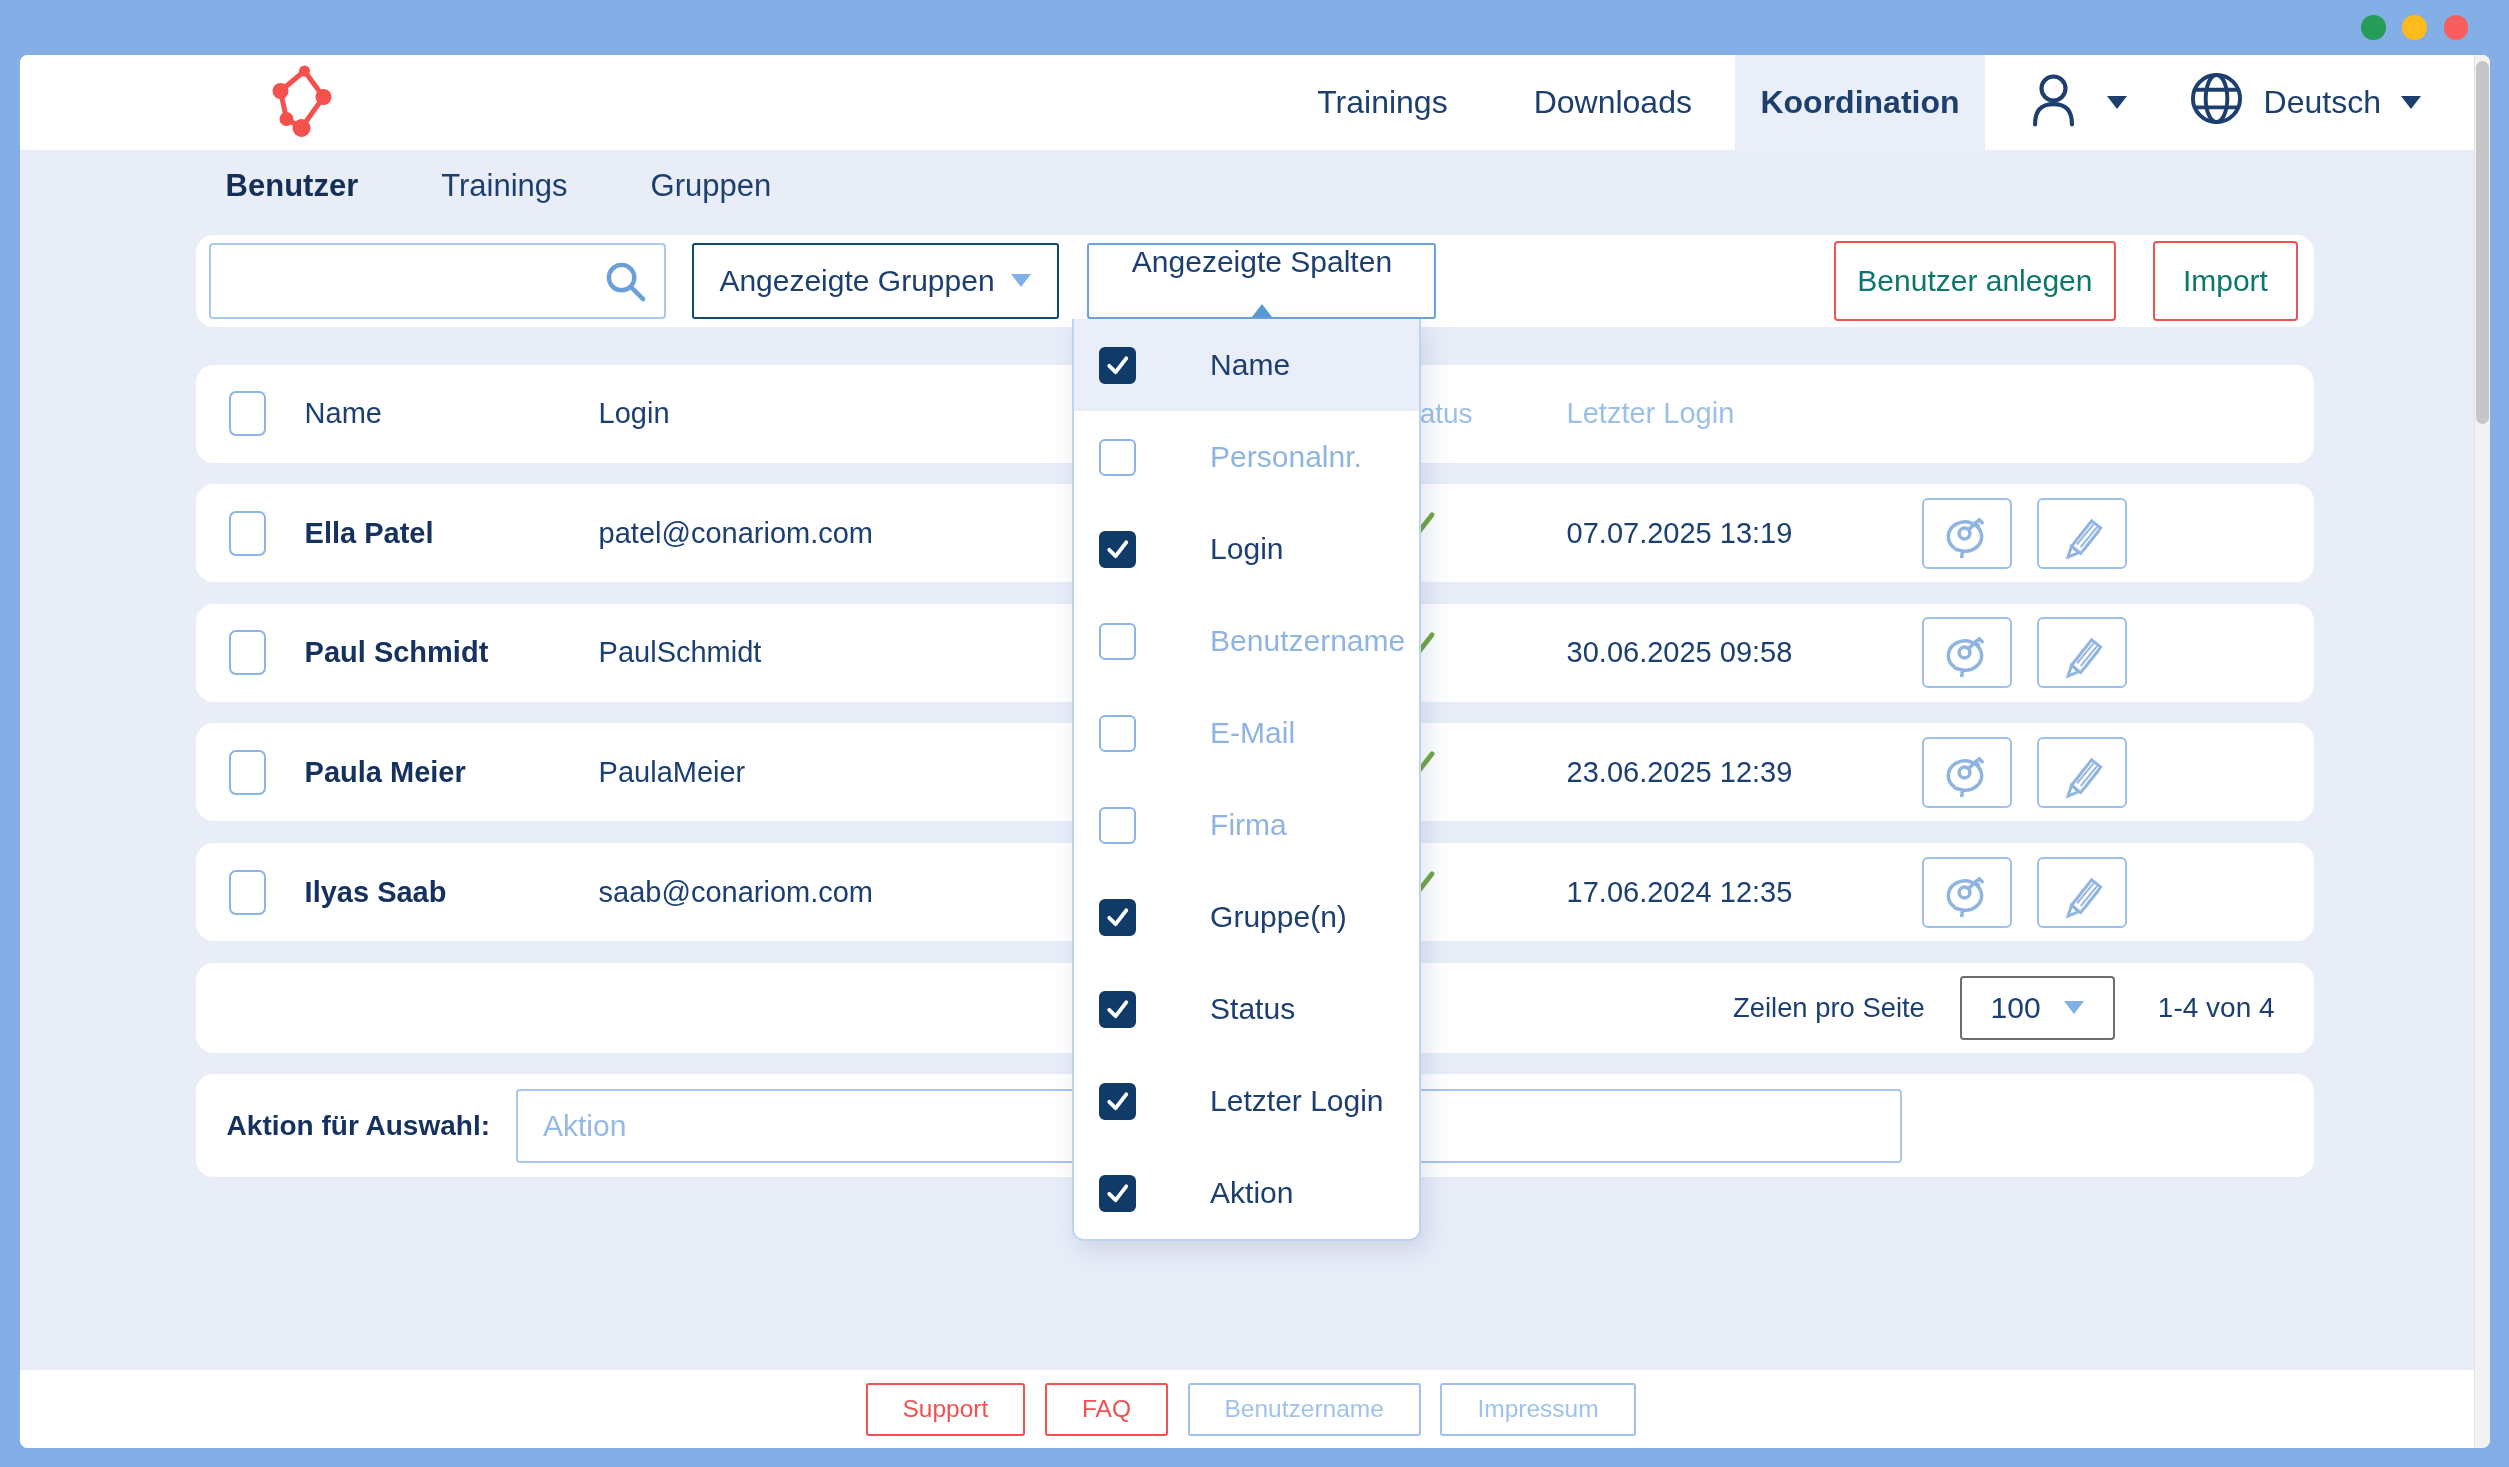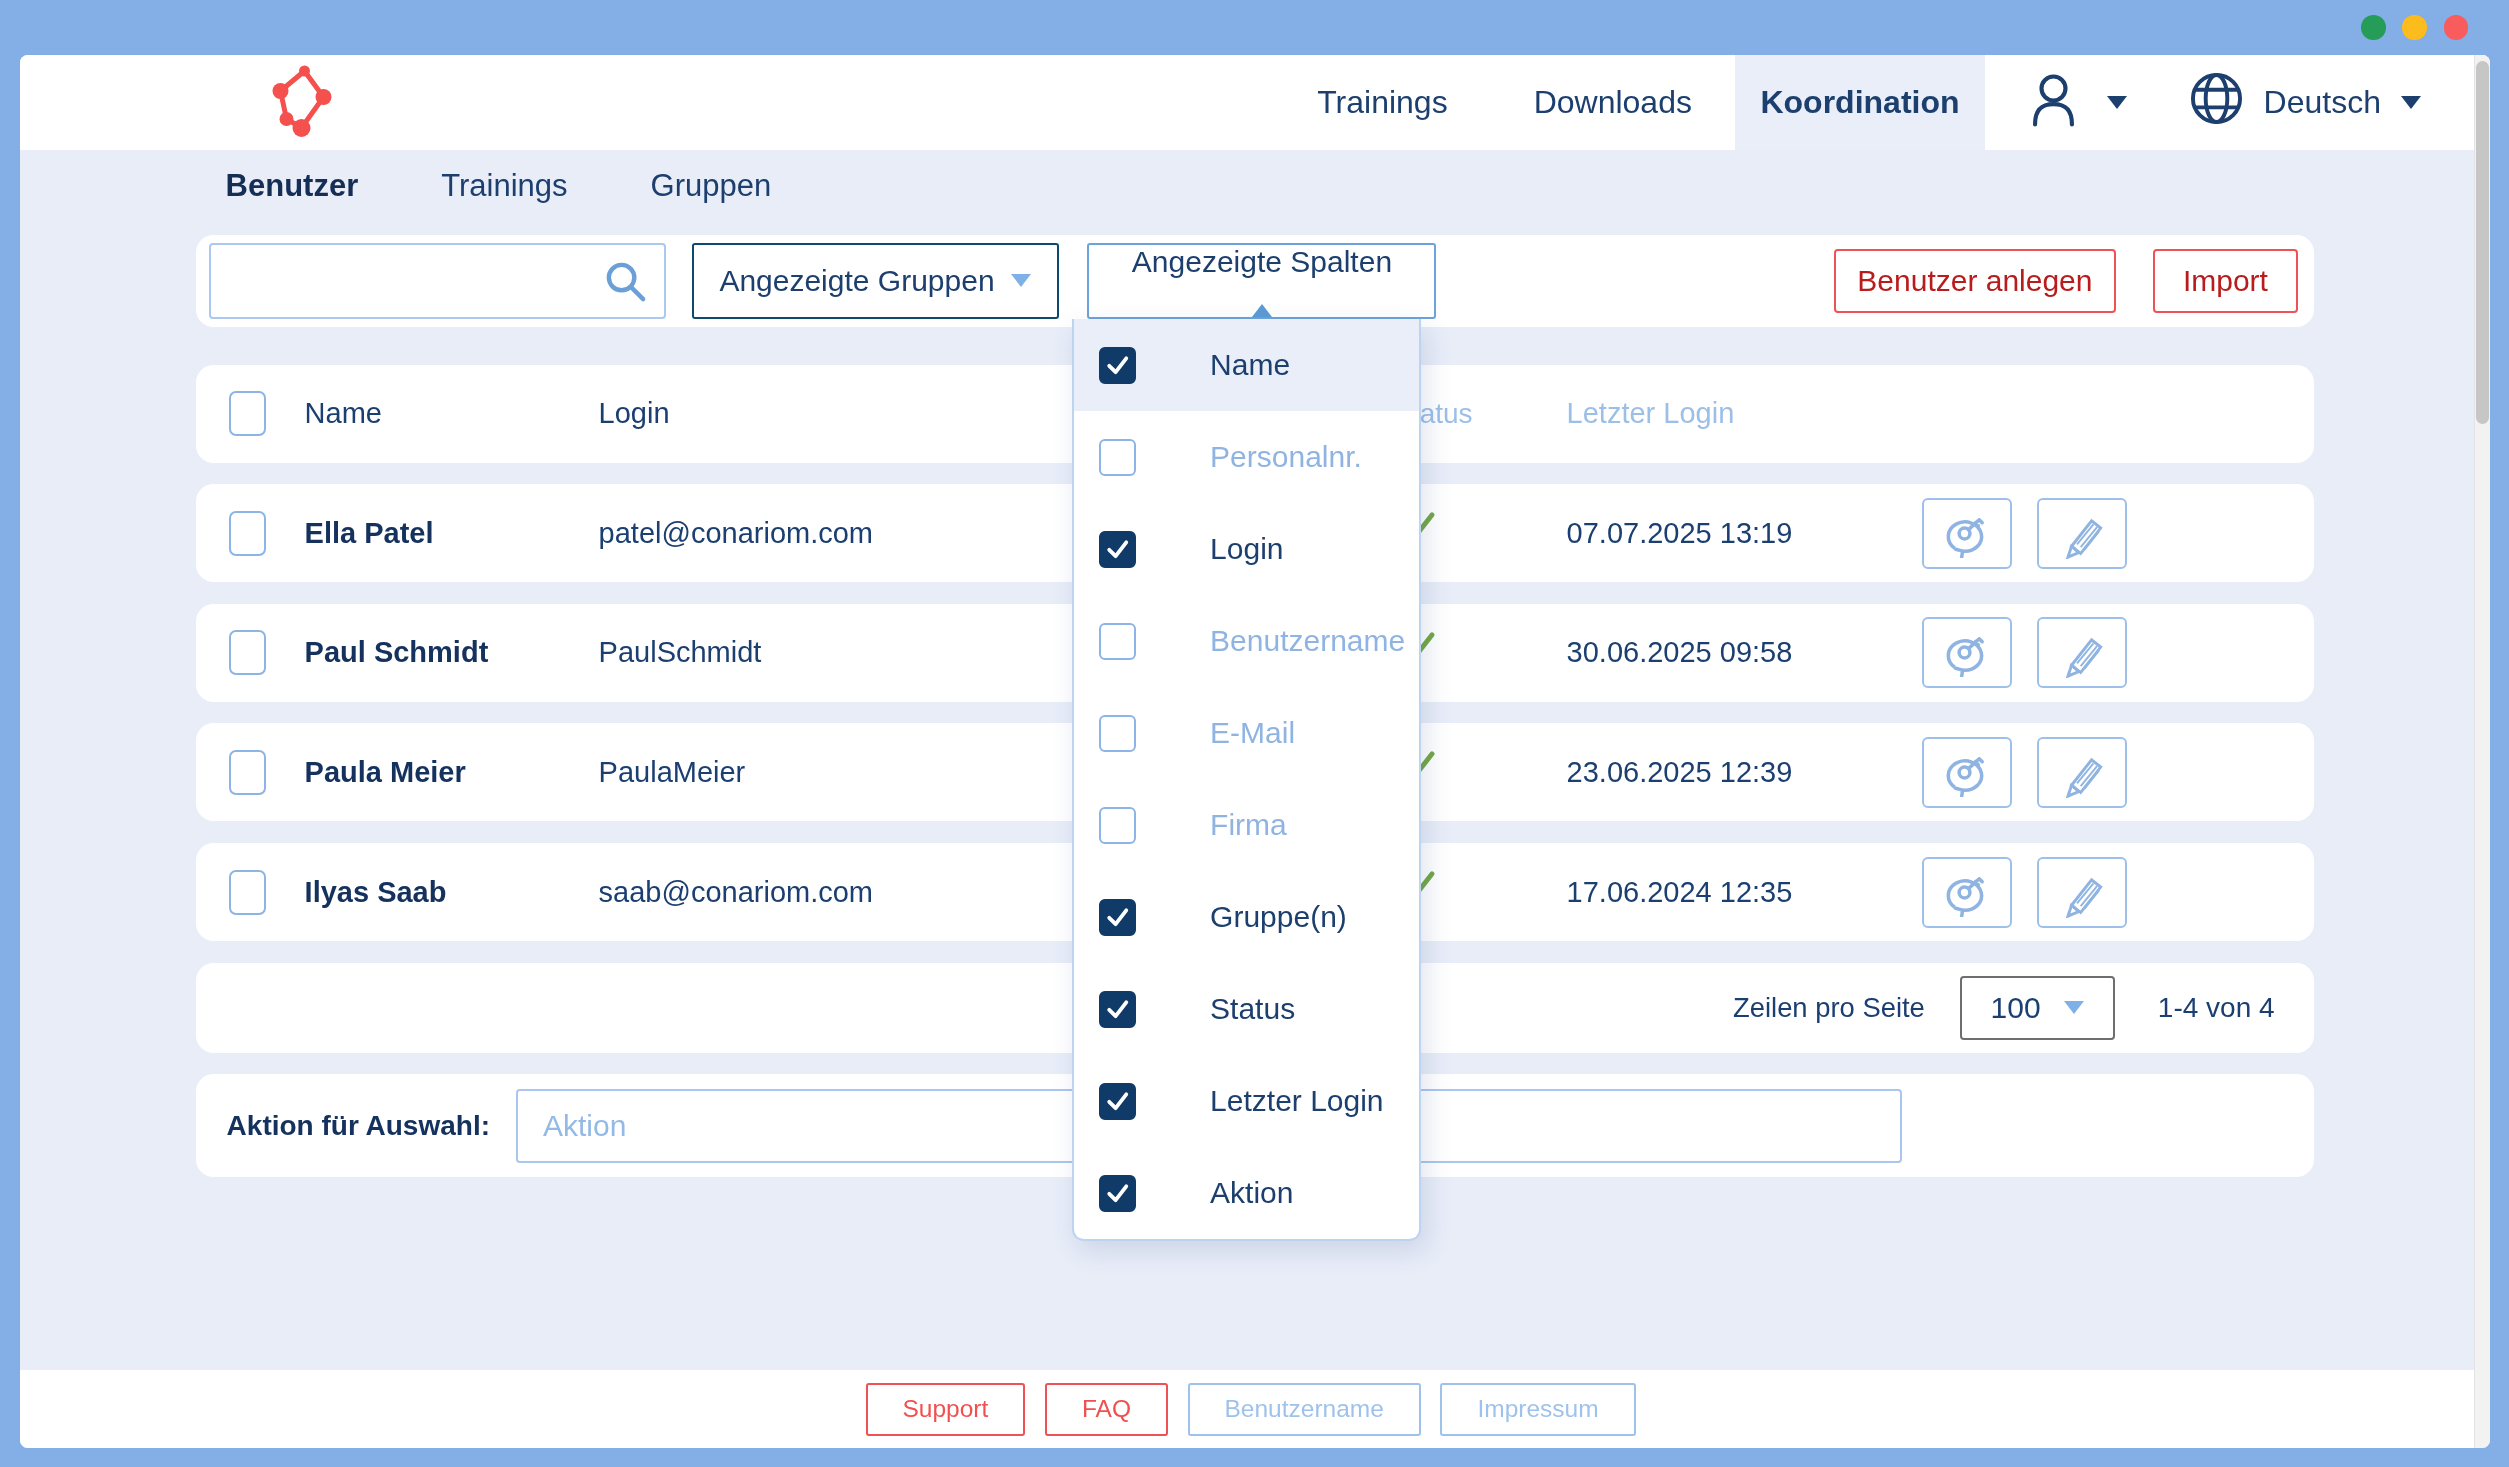--- a/index.html
+++ b/index.html
@@ -27,21 +27,21 @@
   
   #main{padding:0 176px;}
   .card{background:#fff;border-radius:17.6px;box-sizing:border-box;}
   #toolbar{height:92px;margin-top:13.7px;display:flex;align-items:center;padding:0 15.7px 0 13.7px;}
   .searchbox{position:relative;width:457px;height:76px;box-sizing:border-box;border:2px solid #abc8ef;border-radius:3.9px;background:#fff;margin-right:17.6px;}
   .searchbox input{border:none;outline:none;width:372px;height:69px;margin:2px 0 0 17.6px;font-size:30px;color:#1c3f6e;font-family:"Liberation Sans",sans-serif;background:transparent;}
   .searchbox .mag{position:absolute;right:15.7px;top:13.7px;}
   .selectbox{height:76px;box-sizing:border-box;border:2px solid #0c4a6e;border-radius:3px;background:#fff;display:flex;align-items:center;justify-content:space-between;padding:0 25.5px;font-size:30px;color:#1c3f6e;cursor:pointer;margin-left:8px;}
   #groups-select{width:367px;margin-right:20.6px;}
   #columns-select{width:349px;border-color:#6ba3dc;flex-direction:column;}
-  .btn-red{height:64px;box-sizing:border-box;border:2px solid #f05152;border-radius:3.9px;background:#fff;color:#b91c1c;font-size:30px;display:flex;align-items:center;justify-content:center;cursor:pointer;text-align:right;}
+  .btn-red{height:80px;box-sizing:border-box;border:2px solid #f05152;border-radius:3.9px;background:#fff;color:#0f766e;font-size:30px;display:flex;align-items:center;justify-content:center;cursor:pointer;text-align:right;}
   #btn-create{width:282px;margin-right:37px;}
   #btn-import{width:145px;}
   
   .thead{height:98px;margin-top:38px;display:flex;align-items:center;font-size:28px;color:#9cbfe8;}
   .trow{height:98px;margin-top:21.6px;display:flex;align-items:center;}
   .col-pad{padding-left:33px;}
   .cbx{width:37px;height:45px;box-sizing:border-box;border:2.9px solid #8cb4e6;border-radius:6.9px;background:#fff;flex:none;cursor:pointer;}
   .col-name{width:294px;margin-left:39px;font-size:29px;color:#1b3f71;}
   .trow .col-name{font-weight:bold;color:#15325e;}
   .col-login{width:777px;font-size:29px;color:#1b3f71;}

